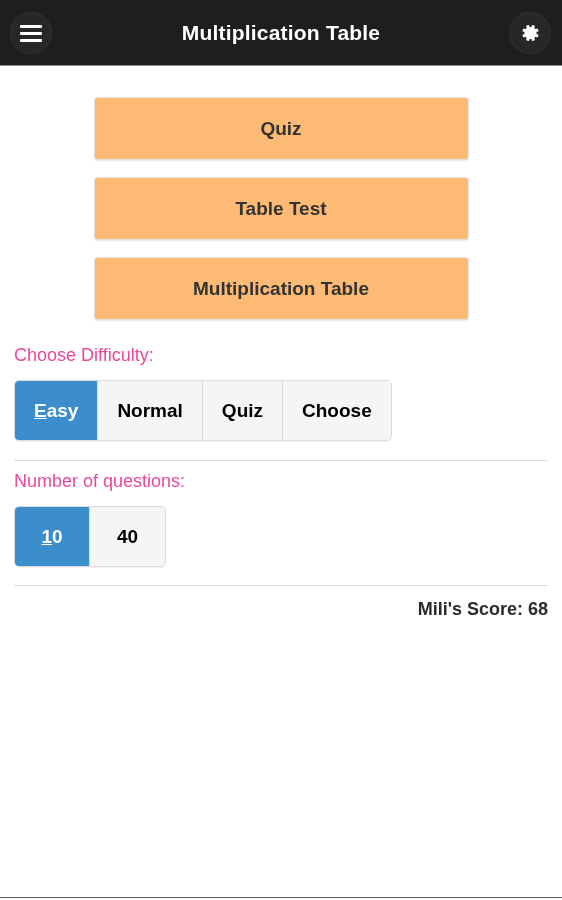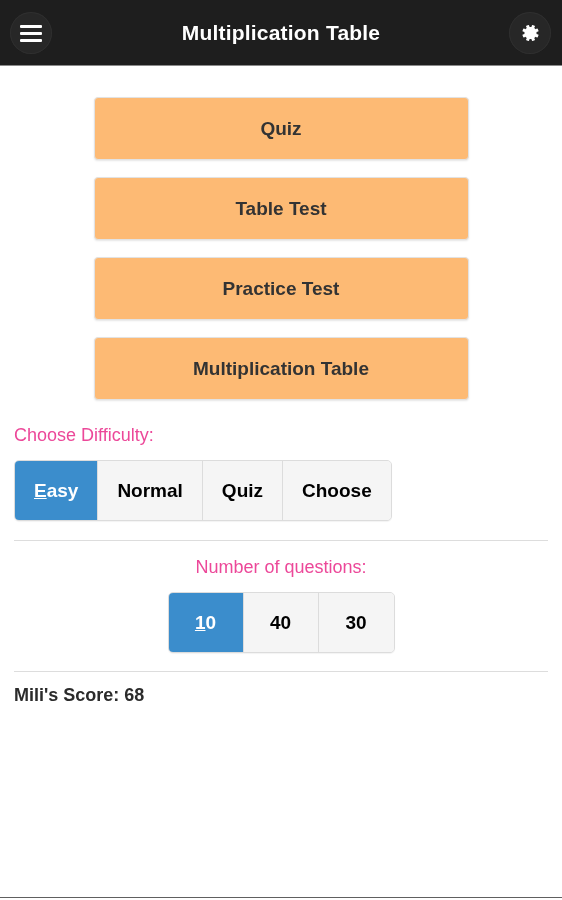--- a/index.html
+++ b/index.html
@@ -148,20 +148,21 @@
   }
   .seg-num { padding: 0; width: 75px; }
 
   
   .score {
     color: #2b2b2b;
     font-size: 18px;
     font-weight: bold;
     padding: 0 14px;
     margin: 0;
+    text-align: right;
   }
 
   
   .bottom-rule {
     position: absolute;
     left: 0;
     right: 0;
     bottom: 2px;
     height: 1px;
     background: #606060;
@@ -187,21 +188,20 @@
         <path fill="#ffffff" d="M12 8.2a3.8 3.8 0 1 0 0 7.6 3.8 3.8 0 0 0 0-7.6zm0 5.9a2.1 2.1 0 1 1 0-4.2 2.1 2.1 0 0 1 0 4.2z"></path>
         <path fill="#ffffff" d="M20.1 13.4l-1.6-.5a6.6 6.6 0 0 0 0-1.8l1.6-.5a.6.6 0 0 0 .4-.8l-.7-1.9a.6.6 0 0 0-.8-.3l-1.5.7a6.9 6.9 0 0 0-1.3-1.3l.7-1.5a.6.6 0 0 0-.3-.8l-1.9-.7a.6.6 0 0 0-.8.4l-.5 1.6a6.6 6.6 0 0 0-1.8 0l-.5-1.6a.6.6 0 0 0-.8-.4l-1.9.7a.6.6 0 0 0-.3.8l.7 1.5c-.5.4-.9.8-1.3 1.3l-1.5-.7a.6.6 0 0 0-.8.3l-.7 1.9a.6.6 0 0 0 .4.8l1.6.5a6.6 6.6 0 0 0 0 1.8l-1.6.5a.6.6 0 0 0-.4.8l.7 1.9a.6.6 0 0 0 .8.3l1.5-.7c.4.5.8.9 1.3 1.3l-.7 1.5a.6.6 0 0 0 .3.8l1.9.7a.6.6 0 0 0 .8-.4l.5-1.6a6.6 6.6 0 0 0 1.8 0l.5 1.6a.6.6 0 0 0 .8.4l1.9-.7a.6.6 0 0 0 .3-.8l-.7-1.5c.5-.4.9-.8 1.3-1.3l1.5.7a.6.6 0 0 0 .8-.3l.7-1.9a.6.6 0 0 0-.4-.8z"></path>
       </svg>
     </span>
   </div>
 </div>
 
 <div class="menu">
   <button class="menu-btn">Quiz</button>
   <button class="menu-btn">Table Test</button>
-  <button class="menu-btn">Practice Test</button>
   <button class="menu-btn">Multiplication Table</button>
 </div>
 
 <div class="section" style="margin-top:25px;">
   <div class="section-label">Choose Difficulty:</div>
   <div class="segmented" style="margin-top:14px;">
     <div class="seg selected">
       <span class="accel">E</span>
         <span>asy</span>
     </div>
@@ -212,33 +212,30 @@
       <span>Quiz</span>
     </div>
     <div class="seg">
       <span>Choose</span>
     </div>
   </div>
 </div>
 
 <div class="divider" style="margin-top:19px;"></div>
 
-<div class="section" style="margin-top:16px;text-align:center;">
+<div class="section" style="margin-top:10px;">
   <div class="section-label">Number of questions:</div>
   <div class="segmented" style="margin-top:14px;">
     <div class="seg seg-num selected">
       <span class="accel">1</span>
         <span>0</span>
     </div>
     <div class="seg seg-num">
       <span>40</span>
     </div>
-    <div class="seg seg-num">
-      <span>30</span>
-    </div>
   </div>
 </div>
 
 <div class="divider" style="margin-top:18px;"></div>
 
 <div class="score" style="margin-top:13px;">Mili's Score: 68</div>
 
 <div class="bottom-rule"></div>
 
 </body></html>

